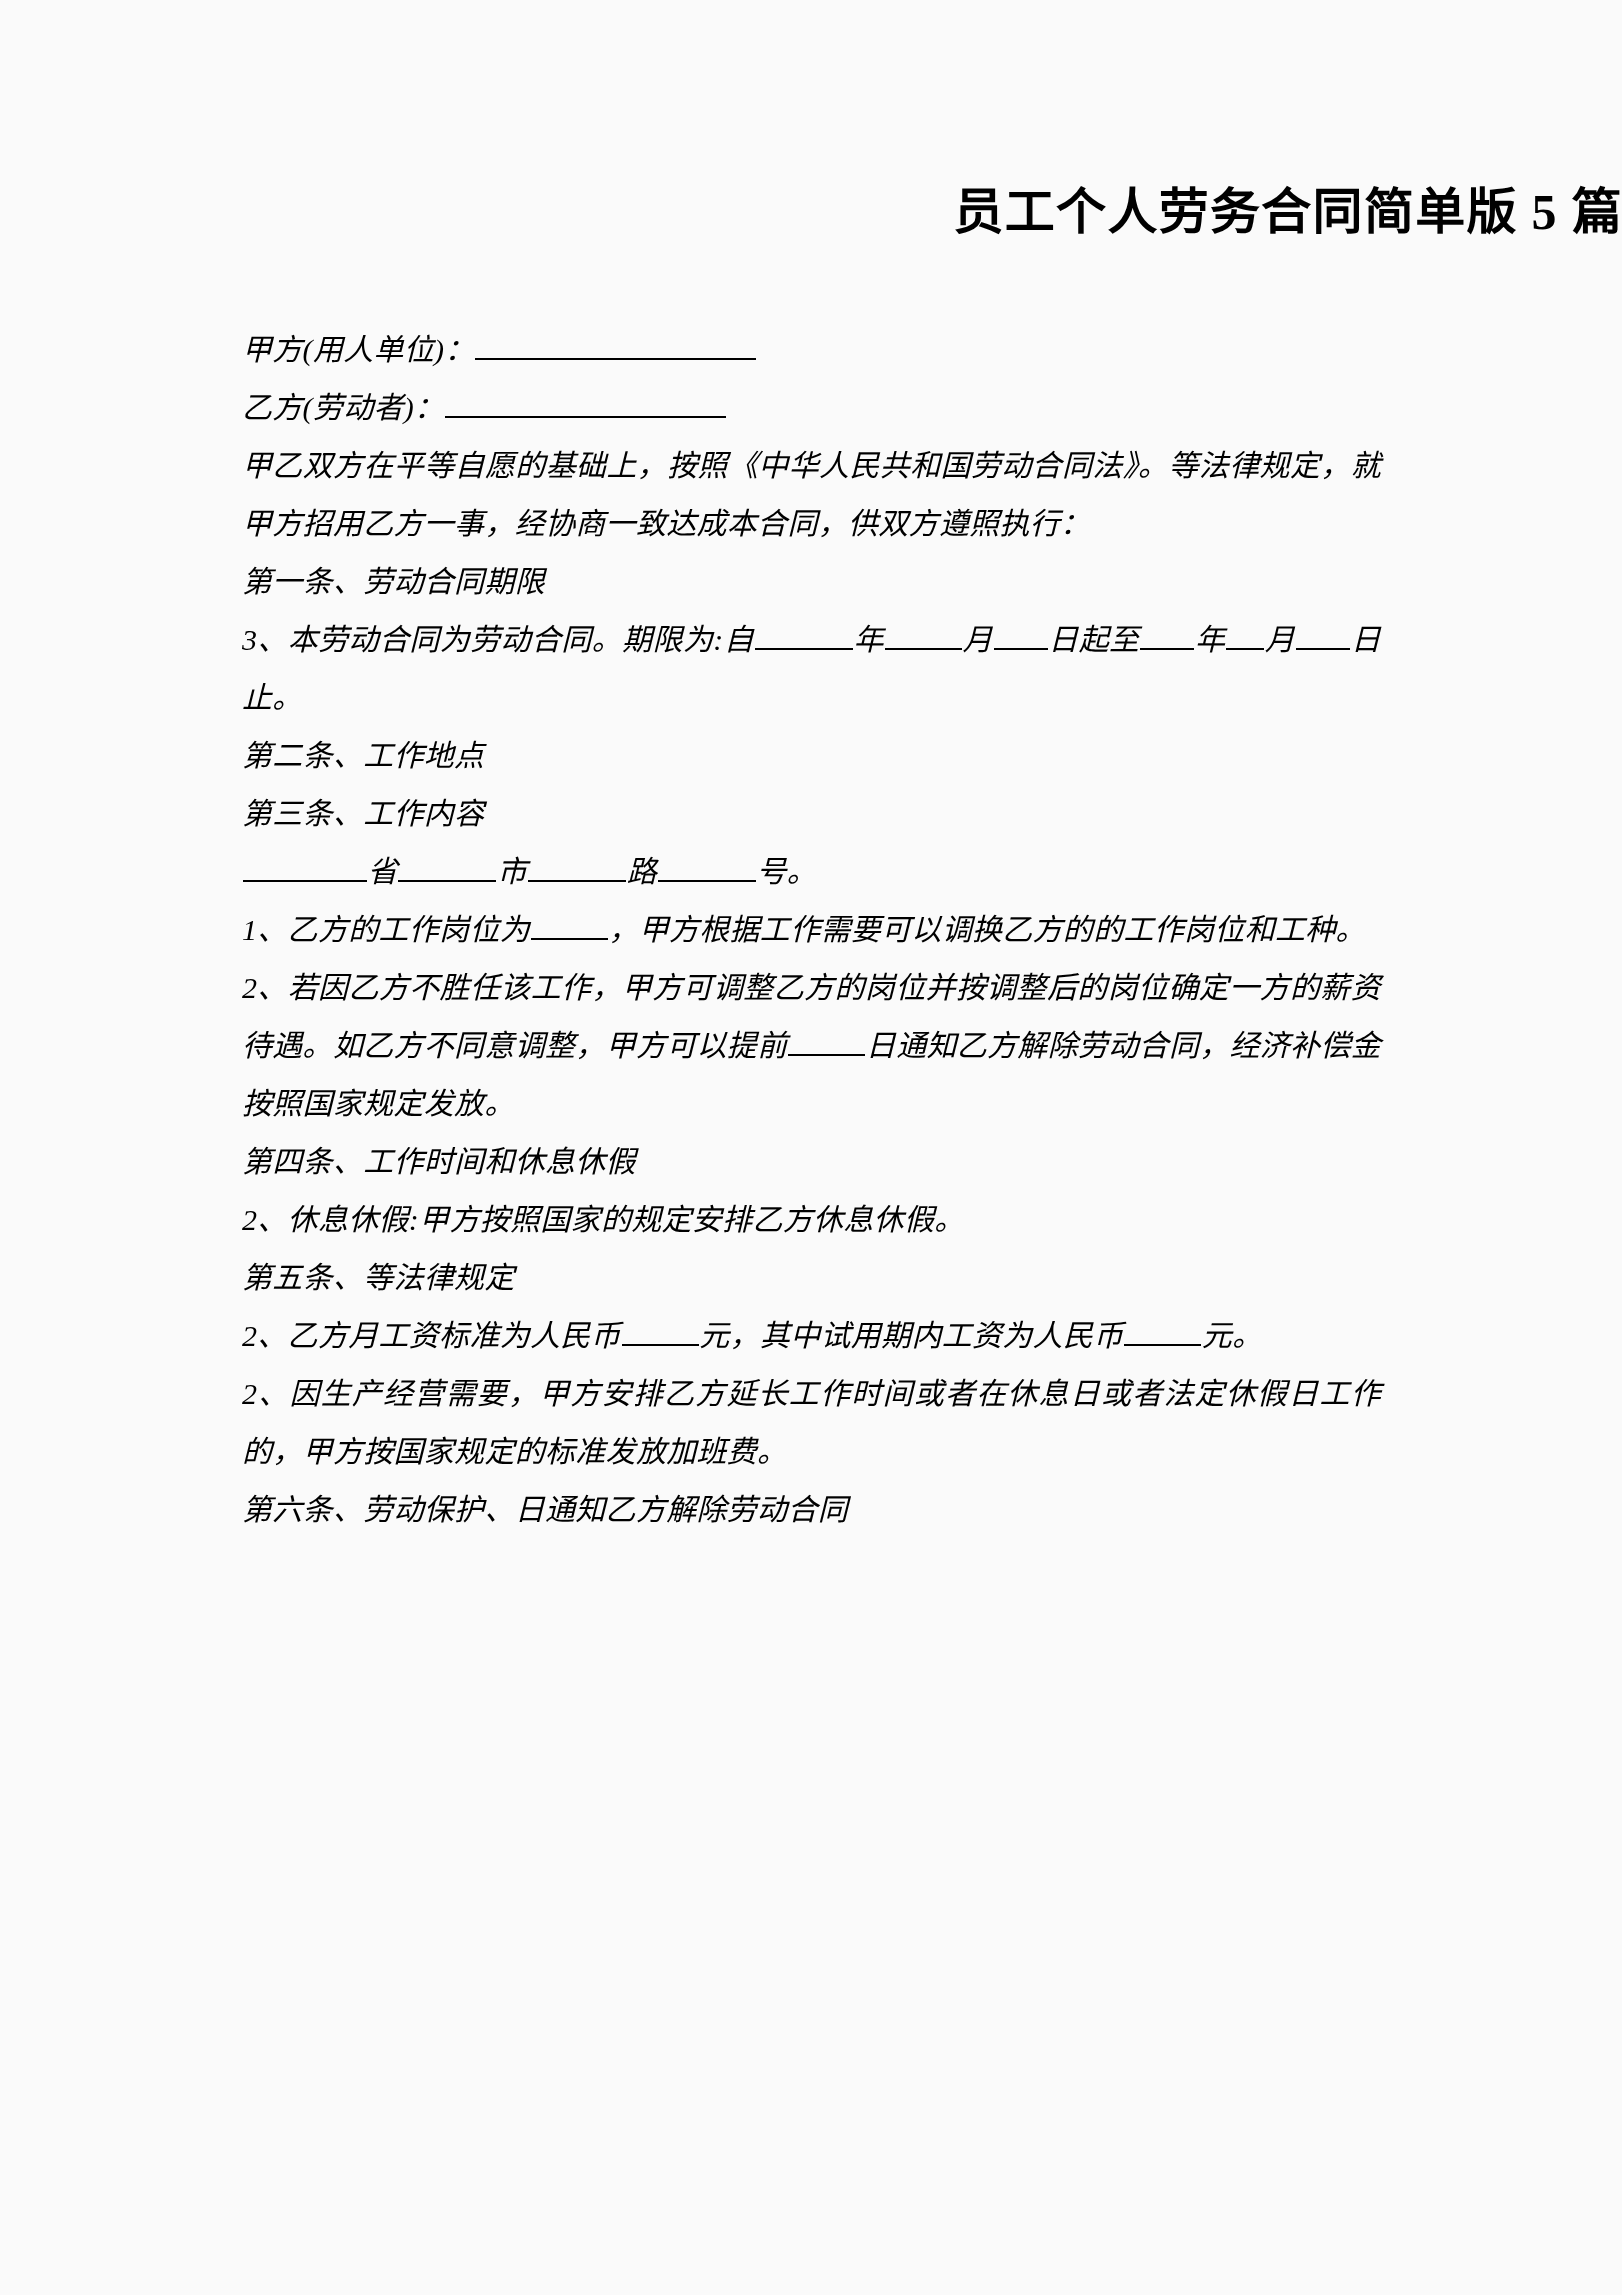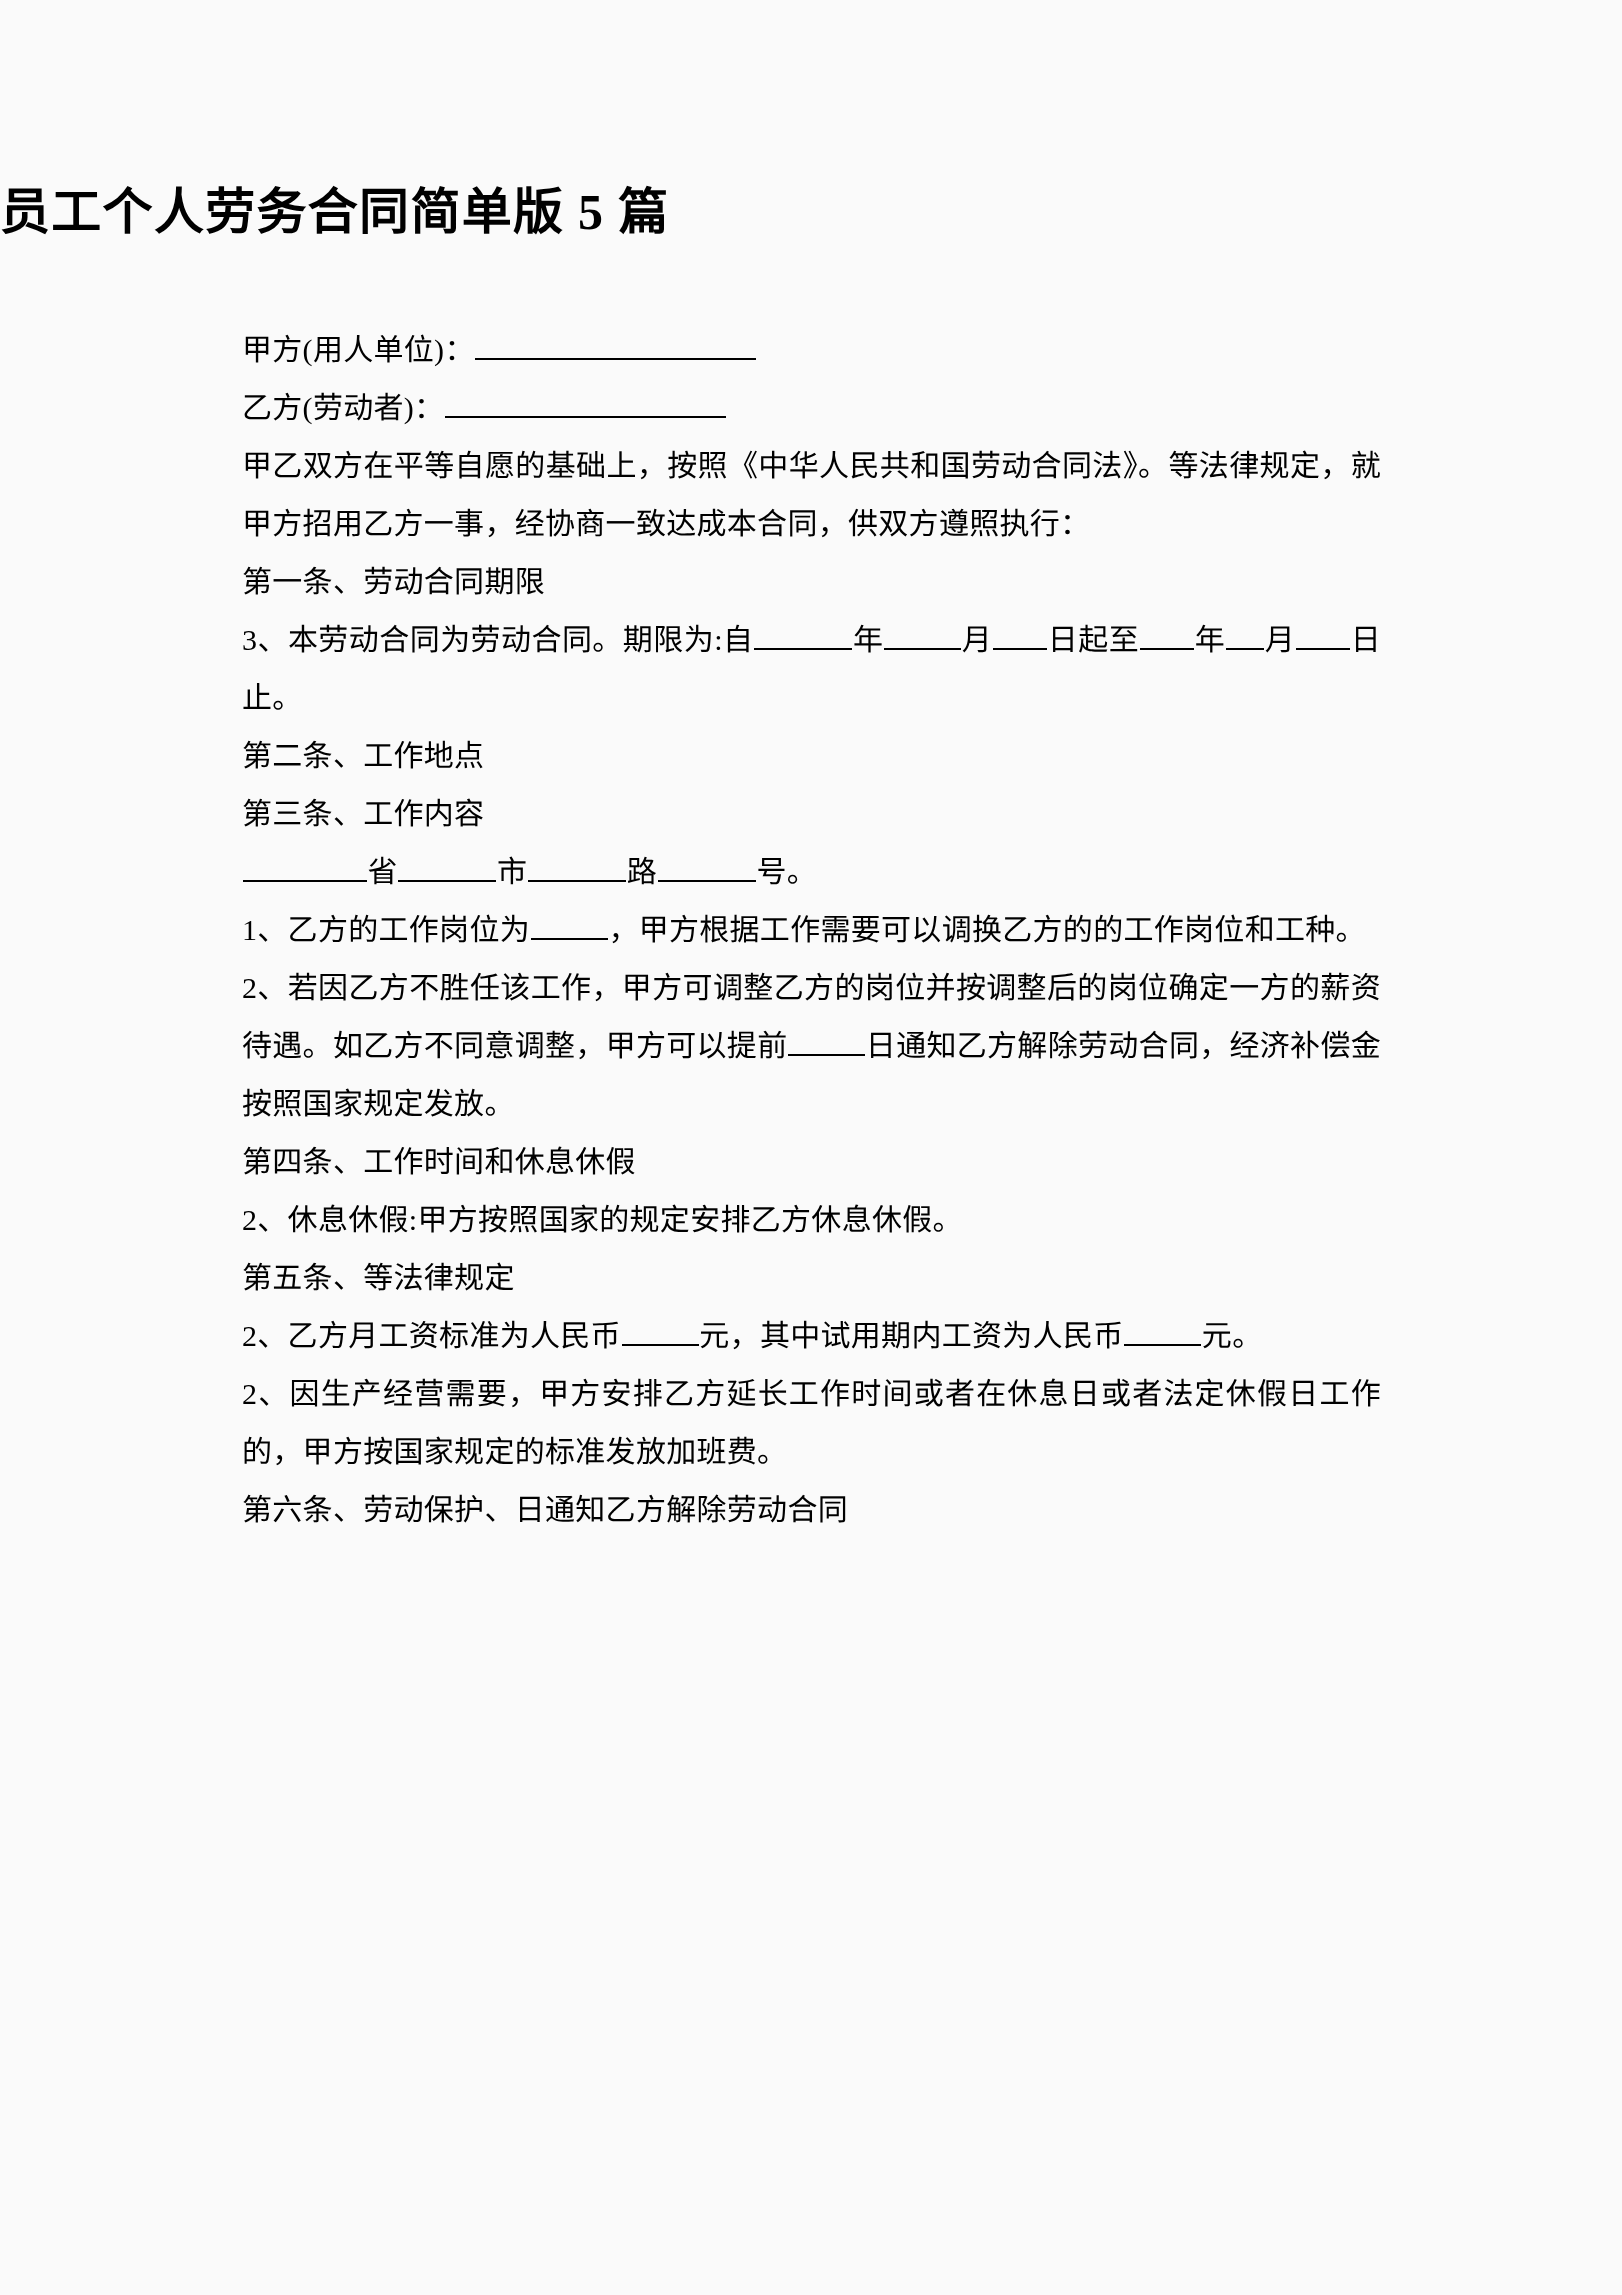--- a/index.html
+++ b/index.html
@@ -19,36 +19,37 @@
   .page {
     position: relative;
     width: 1623px;
     height: 2295px;
     background: #fafafa;
     box-sizing: border-box;
     padding: 0;
   }
 
   .doc-title {
-    text-align: left;
+    text-align: right;
     font-size: 50px;
     font-weight: bold;
     letter-spacing: 1.3px;
     line-height: 1.2;
     margin: 0;
     padding-top: 182px;
     padding-bottom: 0;
     font-family: "Liberation Serif", "DejaVu Serif", serif;
   }
 
   .body-block {
     margin: 0 auto;
     padding-top: 79px;
     width: 1139px;   
     box-sizing: border-box;
+    font-style: italic;
   }
 
   p.line {
     margin: 0 0 0 0;
     padding: 0;
     font-size: 30px;
     line-height: 58px;
     text-align: justify;
     text-justify: inter-ideograph;
     word-break: break-all;

